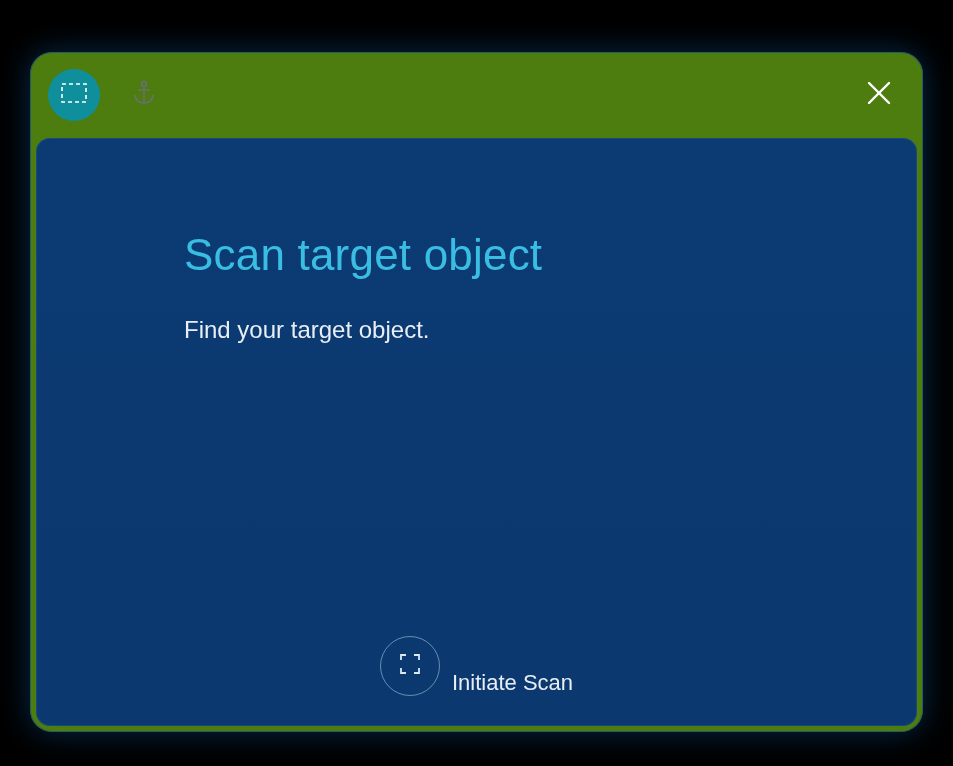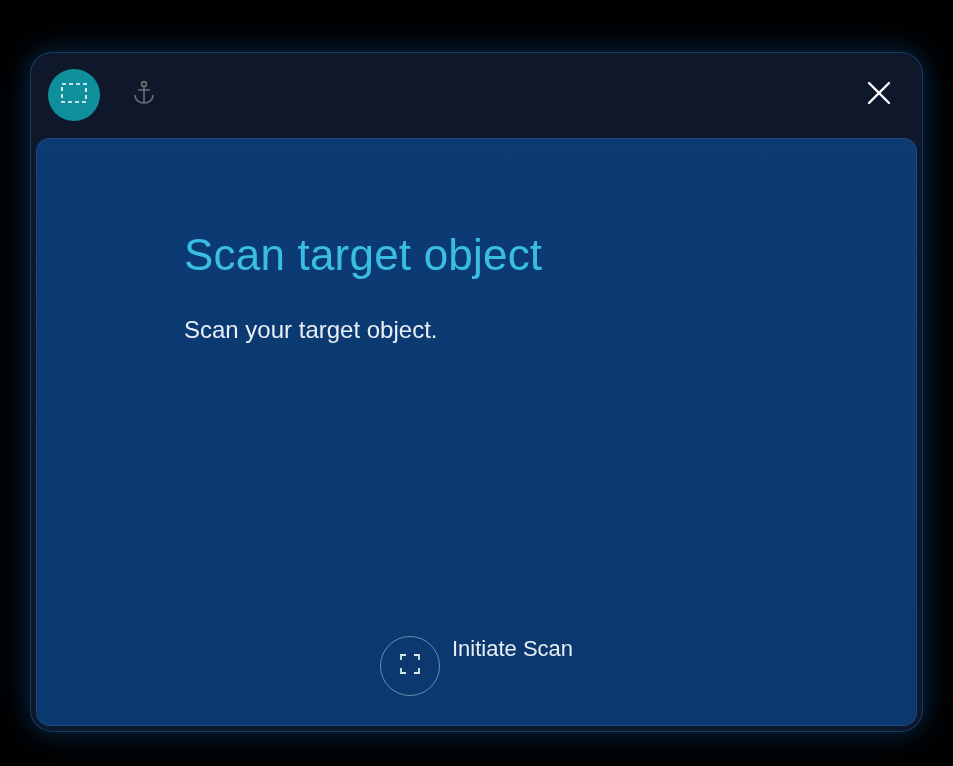--- a/index.html
+++ b/index.html
@@ -12,21 +12,21 @@
     color:#ffffff;
     overflow:hidden;
   }
   .window{
     position:absolute;
     left:30px;
     top:52px;
     width:893px;
     height:680px;
     border-radius:22px;
-    background:#0f172a;
+    background:#4d7c0f;
     box-shadow:0 0 30px rgba(15,95,170,0.45), inset 0 0 0 1px rgba(20,80,130,0.7);
     display:flex;
     flex-direction:column;
     overflow:hidden;
   }
   .titlebar{
     height:86px;
     display:flex;
     align-items:center;
     padding:0 24px 0 18px;
@@ -90,21 +90,21 @@
   }
   .footer{
     position:absolute;
     left:0;right:0;bottom:30px;
     display:flex;
     align-items:center;
     justify-content:center;
   }
   .scan-btn{
     display:flex;
-    align-items:flex-start;
+    align-items:flex-end;
     gap:12px;
     color:#d8eaf2;
     cursor:pointer;
   }
   .scan-circle{
     width:58px;height:58px;
     border-radius:50%;
     border:1.5px solid rgba(180,210,230,0.55);
     display:flex;align-items:center;justify-content:center;
   }
@@ -146,21 +146,21 @@
           <line x1="4" y1="4" x2="24" y2="24"></line>
           <line x1="24" y1="4" x2="4" y2="24"></line>
         </svg>
       </span>
     </div>
   </div>
 
   <div class="panel">
     <div class="content">
       <h1 class="title">Scan target object</h1>
-      <p class="line">Scan your target object.</p>
+      <p class="line">Find your target object.</p>
     </div>
 
     <div class="footer">
       <div class="scan-btn">
         <div class="scan-circle">
           <span>
             <svg width="26" height="26" viewBox="0 0 26 26" fill="none" stroke="#d8eaf2" stroke-width="1.8">
               <path d="M4 9V4h5"></path>
               <path d="M22 9V4h-5"></path>
               <path d="M4 17v5h5"></path>

